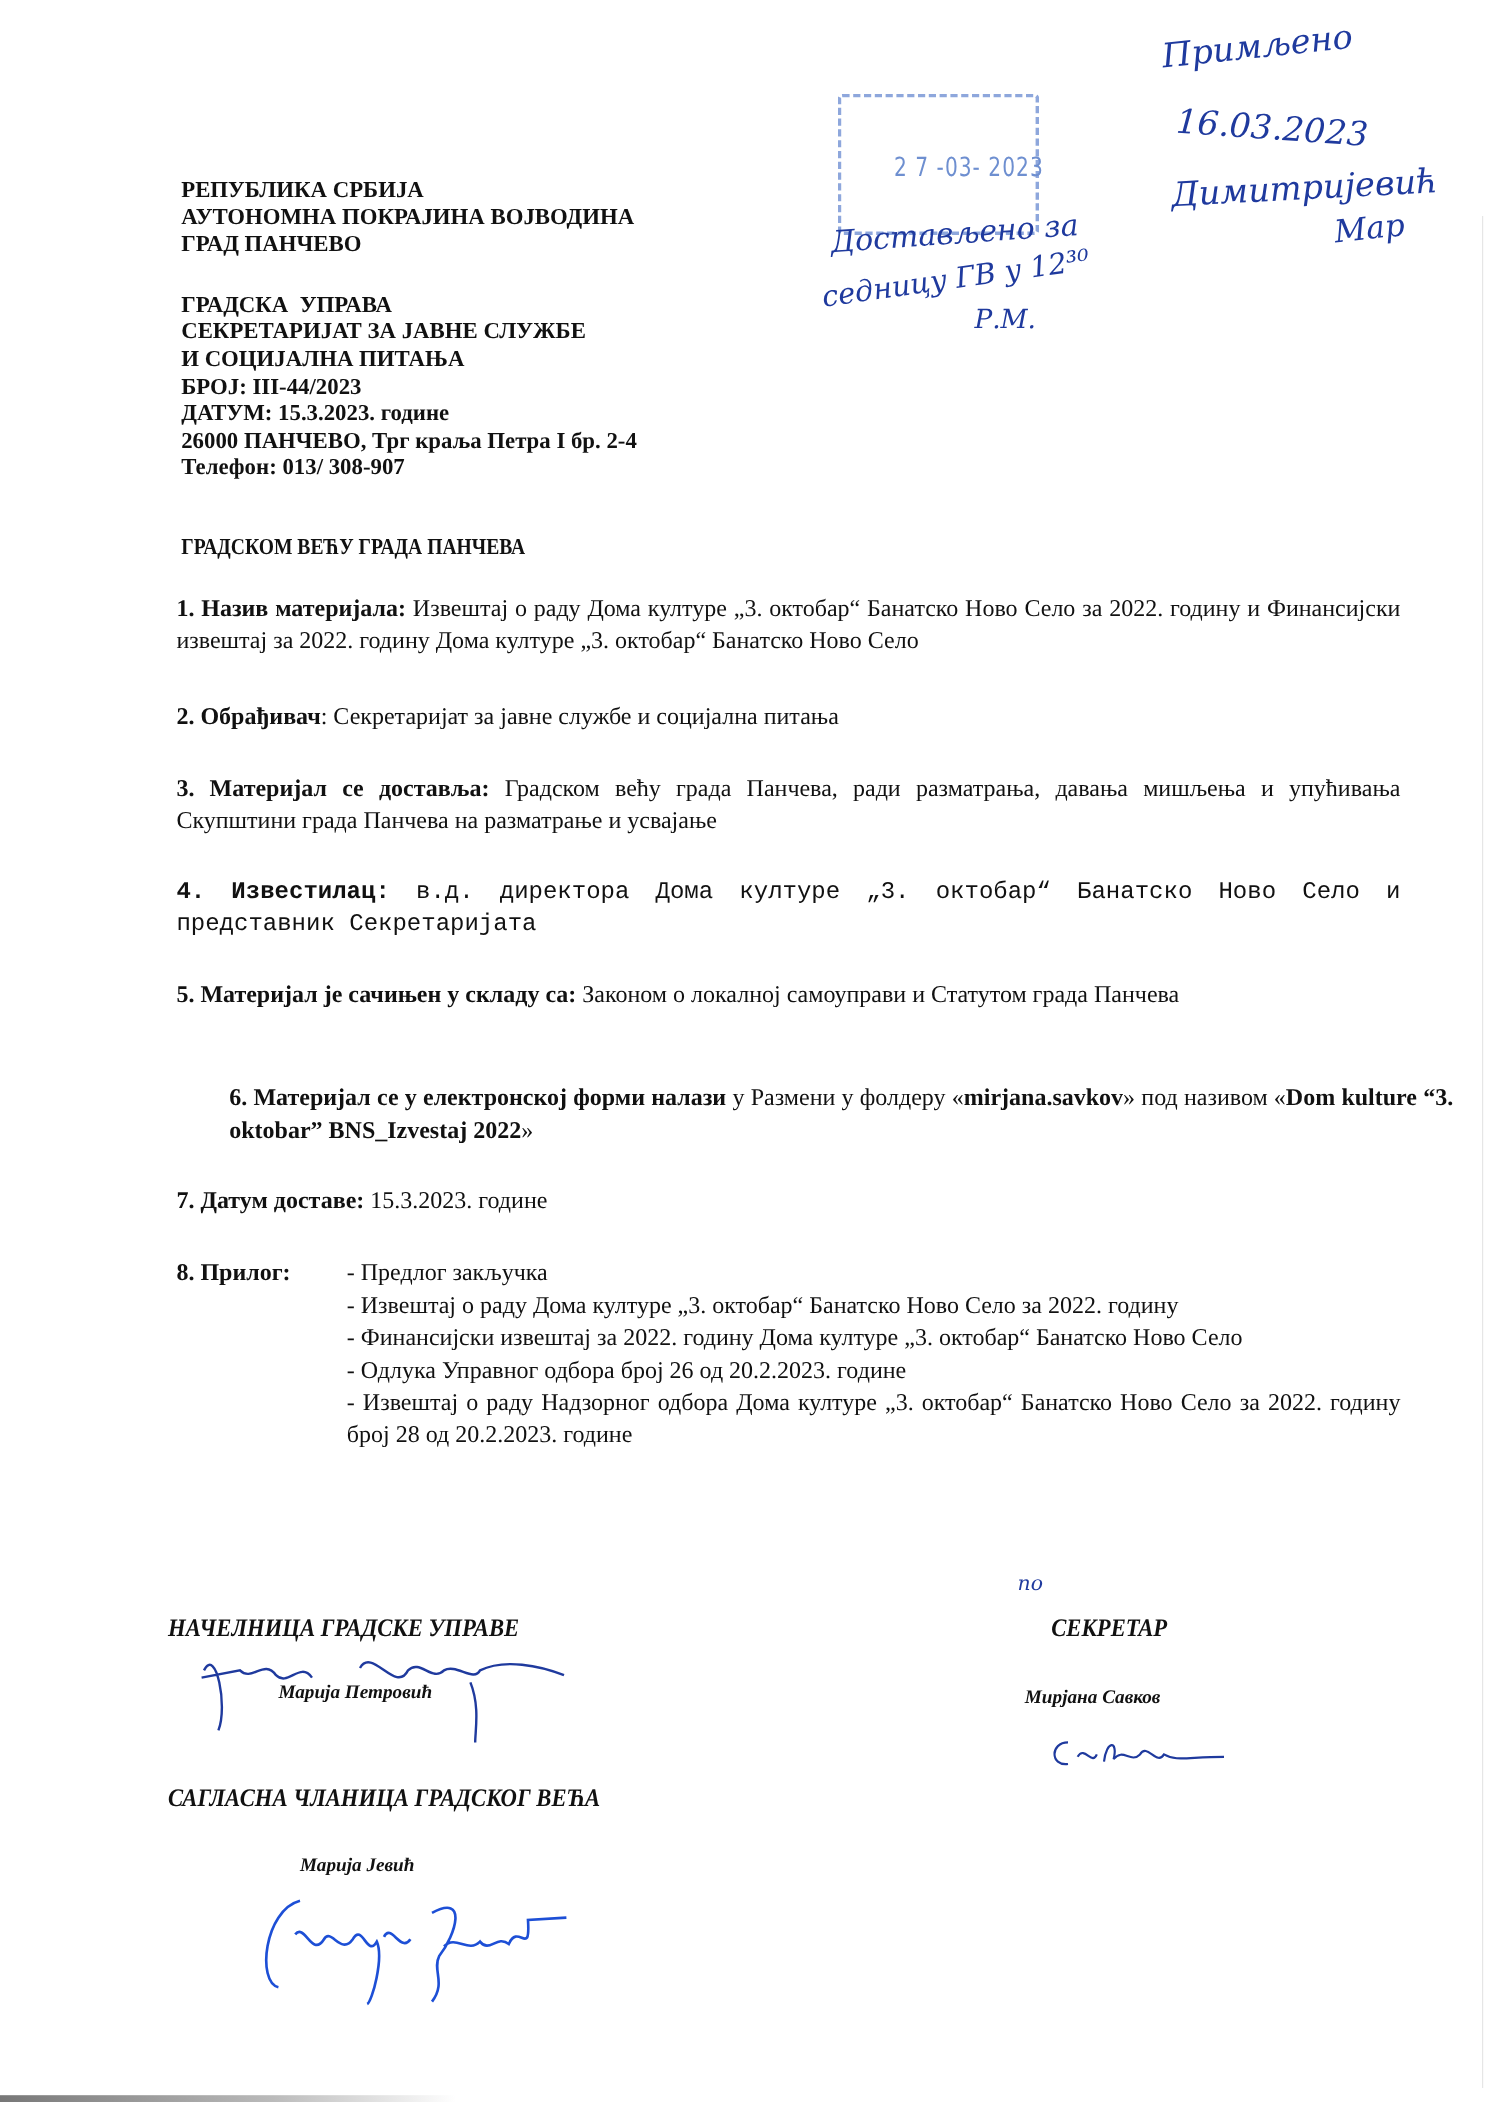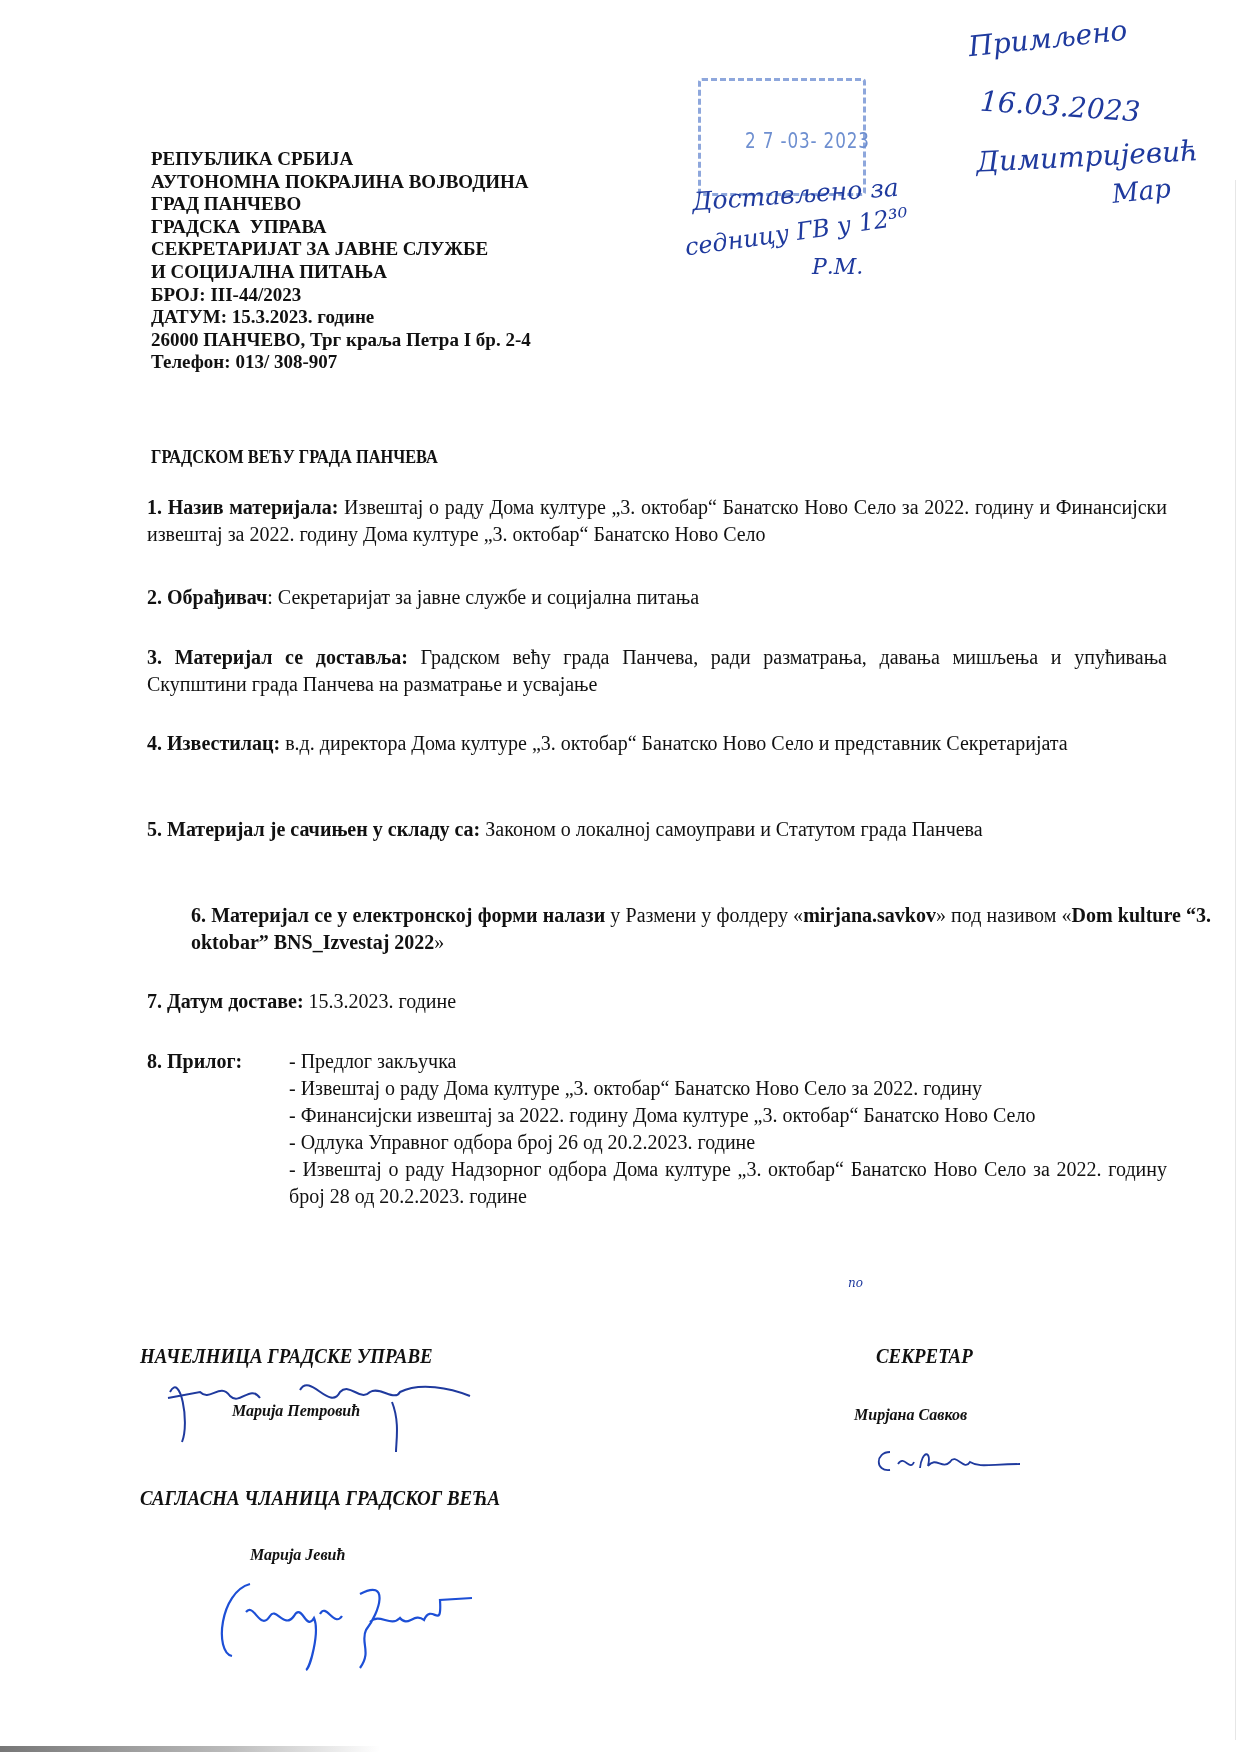--- a/index.html
+++ b/index.html
@@ -46,36 +46,36 @@
 
   <div class="hw" style="left:968px;top:22px;font-size:28px;transform:rotate(-6deg);">Примљено</div>
   <div class="hw" style="left:980px;top:90px;font-size:28px;transform:rotate(4deg);">16.03.2023</div>
   <div class="hw" style="left:976px;top:140px;font-size:28px;transform:rotate(-3deg);">Димитријевић</div>
   <div class="hw" style="left:1112px;top:176px;font-size:26px;transform:rotate(-6deg);">Мар</div>
 
   <div class="header">
     <div>РЕПУБЛИКА СРБИЈА</div>
     <div>АУТОНОМНА ПОКРАЈИНА ВОЈВОДИНА</div>
     <div>ГРАД ПАНЧЕВО</div>
-    <div style="white-space:pre;">ГРАДСКА  УПРАВА</div>
+    <div style="white-space:pre;margin-top:28px;">ГРАДСКА  УПРАВА</div>
     <div>СЕКРЕТАРИЈАТ ЗА ЈАВНЕ СЛУЖБЕ</div>
     <div>И СОЦИЈАЛНА ПИТАЊА</div>
     <div>БРОЈ: III-44/2023</div>
     <div>ДАТУМ: 15.3.2023. године</div>
     <div>26000 ПАНЧЕВО, Трг краља Петра I бр. 2-4</div>
     <div>Телефон: 013/ 308-907</div>
   </div>
 
   <div class="addressee">ГРАДСКОМ ВЕЋУ ГРАДА ПАНЧЕВА</div>
 
   <div class="body">
     <p class="item" style="position:absolute;top:0;width:1020px;"><b>1. Назив материјала:</b><span> Извештај о раду Дома културе „3. октобар“ Банатско Ново Село за 2022. годину и Финансијски извештај за 2022. годину Дома културе „3. октобар“ Банатско Ново Село</span></p>
     <p class="item" style="position:absolute;top:90px;width:1020px;"><b>2. Обрађивач</b><span>: Секретаријат за јавне службе и социјална питања</span></p>
     <p class="item" style="position:absolute;top:150px;width:1020px;"><b>3. Материјал се доставља:</b><span> Градском већу града Панчева, ради разматрања, давања мишљења и упућивања Скупштини града Панчева на разматрање и усвајање</span></p>
-    <p class="item" style="position:absolute;top:236px;width:1020px;"><b>4. Известилац:</b><span> в.д. директора Дома културе „3. октобар“ Банатско Ново Село и представник Секретаријата</span></p>
+    <p class="item" style="position:absolute;top:236px;width:1020px;font-family:Liberation Mono, monospace;"><b>4. Известилац:</b><span> в.д. директора Дома културе „3. октобар“ Банатско Ново Село и представник Секретаријата</span></p>
     <p class="item" style="position:absolute;top:322px;width:1020px;"><b>5. Материјал је сачињен у складу са:</b><span> Законом о локалној самоуправи и Статутом града Панчева</span></p>
     <p class="item" style="position:absolute;top:408px;width:1020px;margin-left:44px;"><b>6. Материјал се у електронској форми налази</b><span> у Размени у фолдеру «</span><b>mirjana.savkov</b><span>» под називом «</span><b>Dom kulture “3. oktobar” BNS_Izvestaj 2022</b><span>»</span></p>
     <p class="item" style="position:absolute;top:494px;width:1020px;"><b>7. Датум доставе:</b><span> 15.3.2023. године</span></p>
 
     <div style="position:absolute;top:554px;left:0;width:1020px;">
       <b style="position:absolute;left:0;top:0;">8. Прилог:</b>
       <div style="position:absolute;left:142px;top:0;width:878px;text-align:justify;">
         <div>- Предлог закључка</div>
         <div>- Извештај о раду Дома културе „3. октобар“ Банатско Ново Село за 2022. годину</div>
         <div>- Финансијски извештај за 2022. годину Дома културе „3. октобар“ Банатско Ново Село</div>
@@ -84,21 +84,21 @@
       </div>
     </div>
   </div>
 
   <div class="sig-label" style="left:140px;top:1344px;">НАЧЕЛНИЦА ГРАДСКЕ УПРАВЕ</div>
   <svg class="sig" style="left:160px;top:1362px;" width="320" height="90">
     <path d="M10 30 C 20 10, 30 60, 22 80 M8 36 L 40 30 C 50 40, 60 20, 70 34 C 80 44, 90 22, 100 36 M140 28 C 150 10, 170 50, 180 30 C 190 20, 200 40, 210 30 C 220 24, 235 40, 240 30 C 260 20, 290 26, 310 34 M232 40 C 240 60, 236 80, 236 90" fill="none" stroke="#1f3a9e" stroke-width="2"></path>
   </svg>
   <div class="sig-name" style="left:232px;top:1402px;">Марија Петровић</div>
 
-  <div class="hw" style="left:848px;top:1276px;font-size:12px;">по</div>
+  <div class="hw" style="left:848px;top:1310px;font-size:17px;">по</div>
   <div class="sig-label" style="left:876px;top:1344px;">СЕКРЕТАР</div>
   <div class="sig-name" style="left:854px;top:1406px;">Мирјана Савков</div>
   <svg class="sig" style="left:870px;top:1442px;" width="160" height="40">
     <path d="M20 10 C 5 10, 5 30, 20 28 M28 22 C 34 12, 40 30, 44 20 M50 26 C 52 8, 62 8, 58 24 C 66 14, 72 28, 80 20 C 86 10, 94 30, 100 20 C 110 26, 120 22, 150 22" fill="none" stroke="#1f3a9e" stroke-width="1.8"></path>
   </svg>
 
   <div class="sig-label" style="left:140px;top:1486px;">САГЛАСНА ЧЛАНИЦА  ГРАДСКОГ ВЕЋА</div>
   <div class="sig-name" style="left:250px;top:1546px;">Марија Јевић</div>
   <svg class="sig" style="left:210px;top:1572px;" width="280" height="100">
     <path d="M40 12 C 10 20, 4 80, 22 84 M36 40 C 44 30, 50 60, 60 44 C 66 34, 74 58, 84 44 C 92 30, 96 60, 104 46 C 110 60, 100 96, 96 98 M110 42 C 116 30, 124 56, 132 44 M150 22 C 180 6, 170 40, 156 58 C 150 70, 162 80, 150 96 M160 50 C 170 40, 180 56, 190 46 C 198 56, 204 40, 214 48 C 222 30, 232 60, 230 28 L 262 26" fill="none" stroke="#1d4fd6" stroke-width="2.2"></path>

